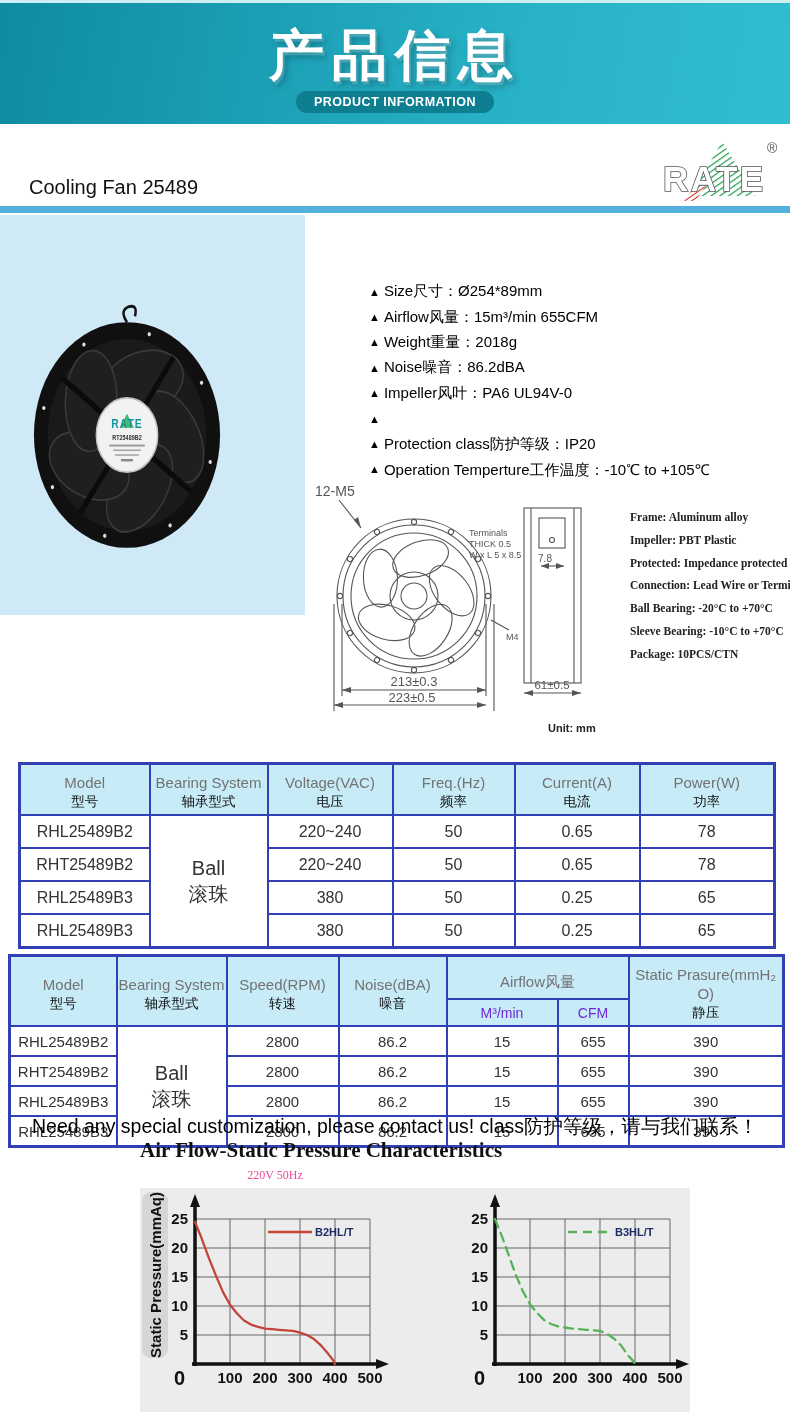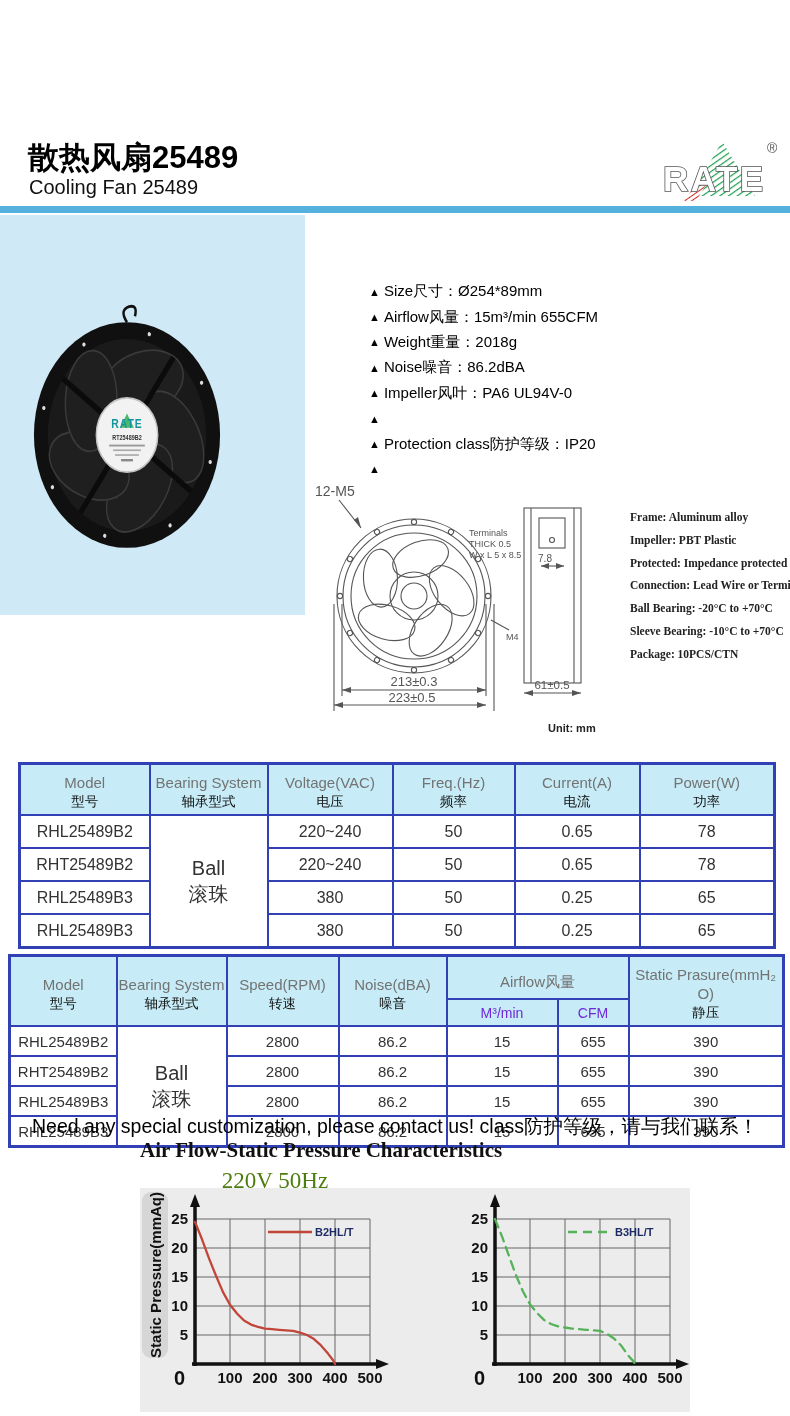--- a/index.html
+++ b/index.html
@@ -50,43 +50,46 @@
   .t2 td{height:28px;font-size:15px;color:#333;}
   .t2 .th-sub{font-size:14px;color:#6d28d9;}
   .bearing div{font-size:20px;color:#333;line-height:26px;}
 
   
   .custom-note{position:absolute;left:0;top:1113px;width:790px;text-align:center;
                font-size:19.5px;color:#000;white-space:nowrap;}
   .chart-section-title{position:absolute;left:140px;top:1138px;font-family:"Liberation Serif",serif;
                font-size:21px;font-weight:bold;color:#111;}
   .chart-sub{position:absolute;top:1168px;width:270px;text-align:center;
-               font-family:"Liberation Serif",serif;font-size:23px;color:#4d7c0f;}
+               font-family:"Liberation Serif",serif;font-size:12px;color:#ec4899;}
   .sub-0{left:140px;} .sub-1{left:425px;}
   .charts-panel{position:absolute;left:140px;top:1188px;width:550px;height:224px;background:#ececec;}
   .ylabel-bar{position:absolute;left:2px;top:4px;width:26px;height:166px;background:#d6d6d6;
               border-radius:9px;display:flex;align-items:center;justify-content:center;overflow:visible;}
   .ylabel-text{writing-mode:vertical-rl;transform:rotate(180deg);font-size:15px;font-weight:bold;
               color:#111;white-space:nowrap;}
   .chart{position:absolute;top:0;width:250px;height:224px;}
   .chart-0{left:0;} .chart-1{left:300px;}
   .grid{stroke:#666;stroke-width:1;}
   .axis{stroke:#111;stroke-width:3.5;}
   .axisf{fill:#111;}
   .tick{font:bold 15px "Liberation Sans",sans-serif;fill:#111;}
   .tick0{font:bold 20px "Liberation Sans",sans-serif;fill:#111;}
   .legend{font:bold 11px "Liberation Sans",sans-serif;fill:#1c2b66;}
 </style>
 </head>
 <body>
 
 <div class="page">
 
-
-  <div class="title-cn">散热风扇25489</div>
+  <div class="banner">
+    <div class="banner-title">产品信息</div>
+    <div class="banner-pill">PRODUCT INFORMATION</div>
+  </div>
+
   <div class="title-en">Cooling Fan 25489</div>
   <div class="logo">
     <svg width="120" height="66" viewBox="0 0 120 66">
       <defs>
         <pattern id="gh" width="5" height="5" patternUnits="userSpaceOnUse" patternTransform="rotate(55)">
           <rect width="5" height="5" fill="#fff"></rect>
             <line x1="0" y1="0" x2="0" y2="5" stroke="#1d9e4d" stroke-width="2.4"></line>
         </pattern>
         <pattern id="rh" width="4" height="4" patternUnits="userSpaceOnUse" patternTransform="rotate(55)">
           <rect width="4" height="4" fill="#fff"></rect>
@@ -173,20 +176,21 @@
       </div>
     <div class="spec-item">
         <span class="spec-bullet">▲</span>
       </div>
     <div class="spec-item">
         <span class="spec-bullet">▲</span>
         <span>Protection class防护等级：IP20</span>
       </div>
     <div class="spec-item">
         <span class="spec-bullet">▲</span>
+        <span>Operation Temperture工作温度：-10℃ to +105℃</span>
       </div>
   </div>
 
   <div class="drawing">
     <svg width="300" height="262" viewBox="0 0 300 262">
       <g stroke="#555" fill="none" stroke-width="1.1">
         <circle cx="105" cy="118" r="77"></circle>
         <circle cx="105" cy="118" r="71"></circle>
         <circle cx="105" cy="118" r="63"></circle>
         <g transform="translate(105,118)">

